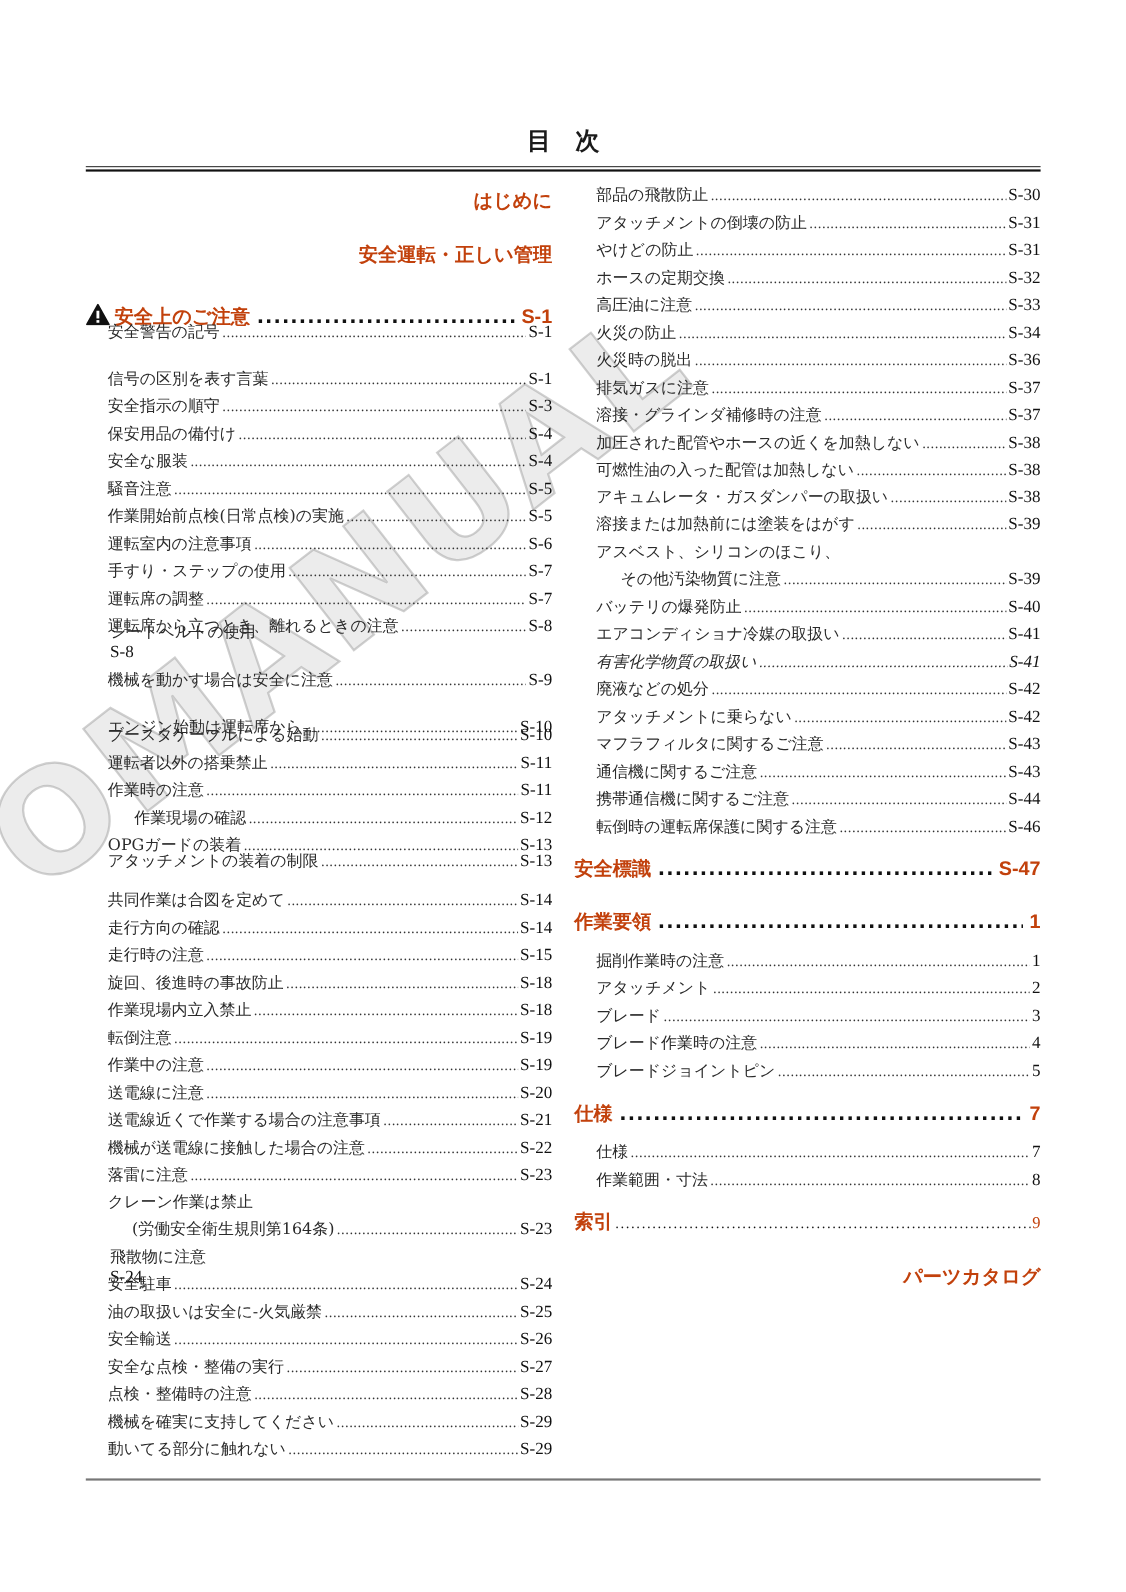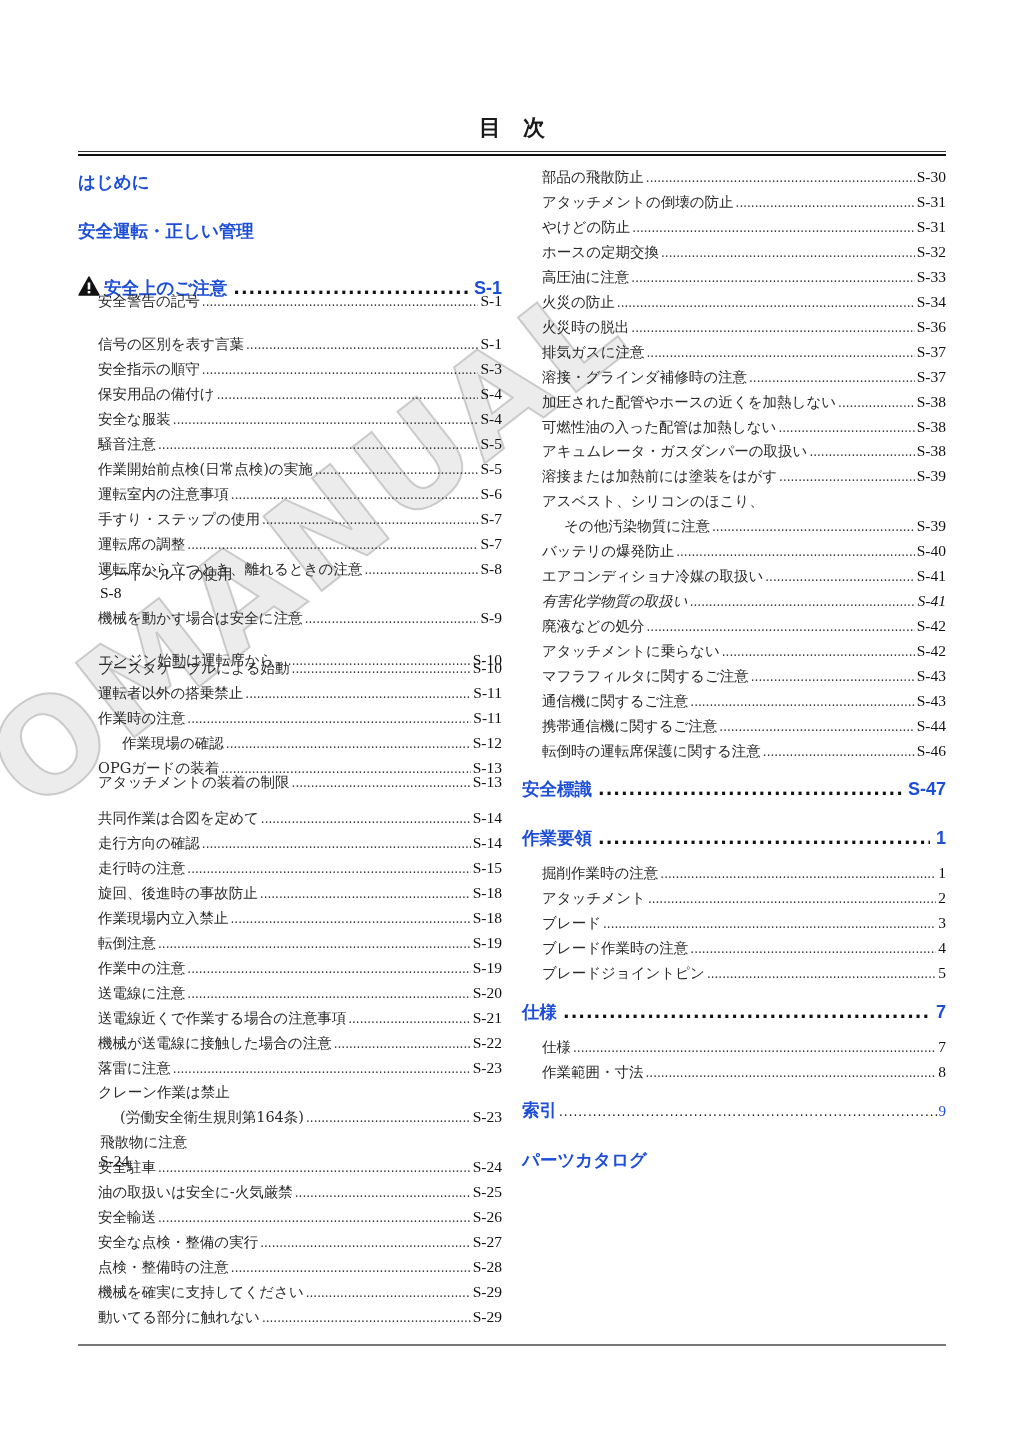--- a/index.html
+++ b/index.html
@@ -19,21 +19,21 @@
   .rule-bottom {
     position: absolute; left: 78px; width: 868px; top: 1344px; height: 0; border-top: 2px solid #777;
   }
   .col { position: absolute; top: 0; }
   .col-left { left: 78px; width: 424px; }
   .col-right { left: 522px; width: 424px; }
 
   .head {
     position: absolute; left: 0; right: 0;
     font-family: "DejaVu Sans", sans-serif; font-weight: bold; font-size: 17.5px;
-    display: flex; align-items: baseline; white-space: nowrap; color: #1d4ed8;
+    display: flex; align-items: baseline; white-space: nowrap; color: #c2410c; justify-content: flex-end;
   }
   .head .dots { flex: 1; overflow: hidden; margin: 0 6px; color: #111; letter-spacing: 1px; }
   .head .dots::after { content: "........................................................................................................................"; }
   .head .pg { font-family: "Liberation Sans", sans-serif; font-size: 18px; }
 
   .entry {
     position: absolute; left: 20px; right: 0; height: 25px;
     font-family: "DejaVu Serif", serif; font-size: 14.5px; color: #2a2a2a;
     display: flex; align-items: baseline; white-space: nowrap;
   }

